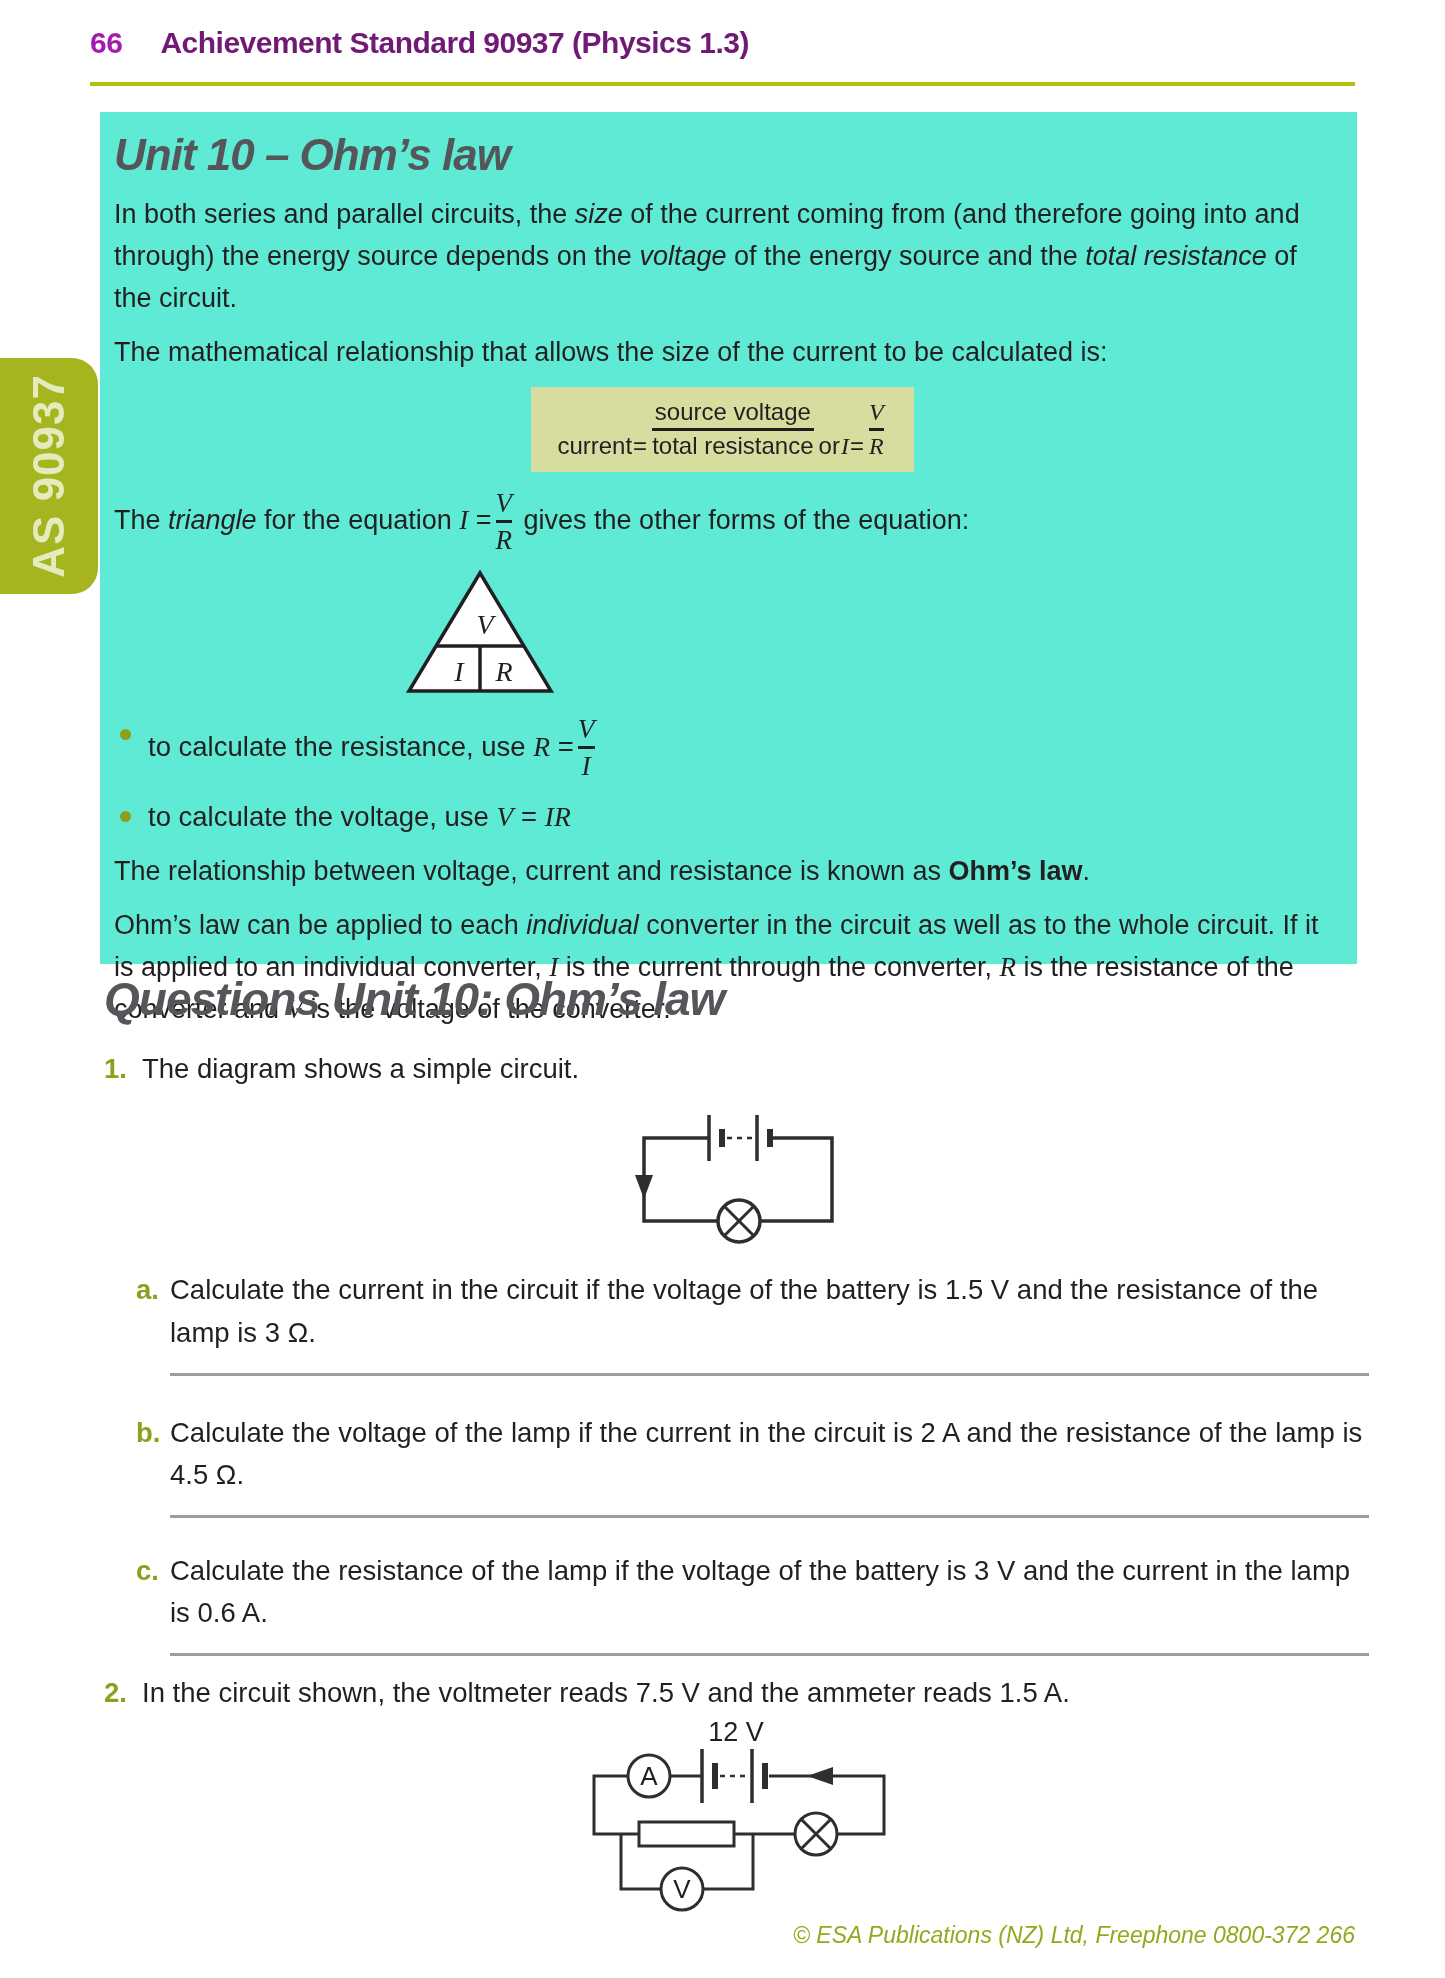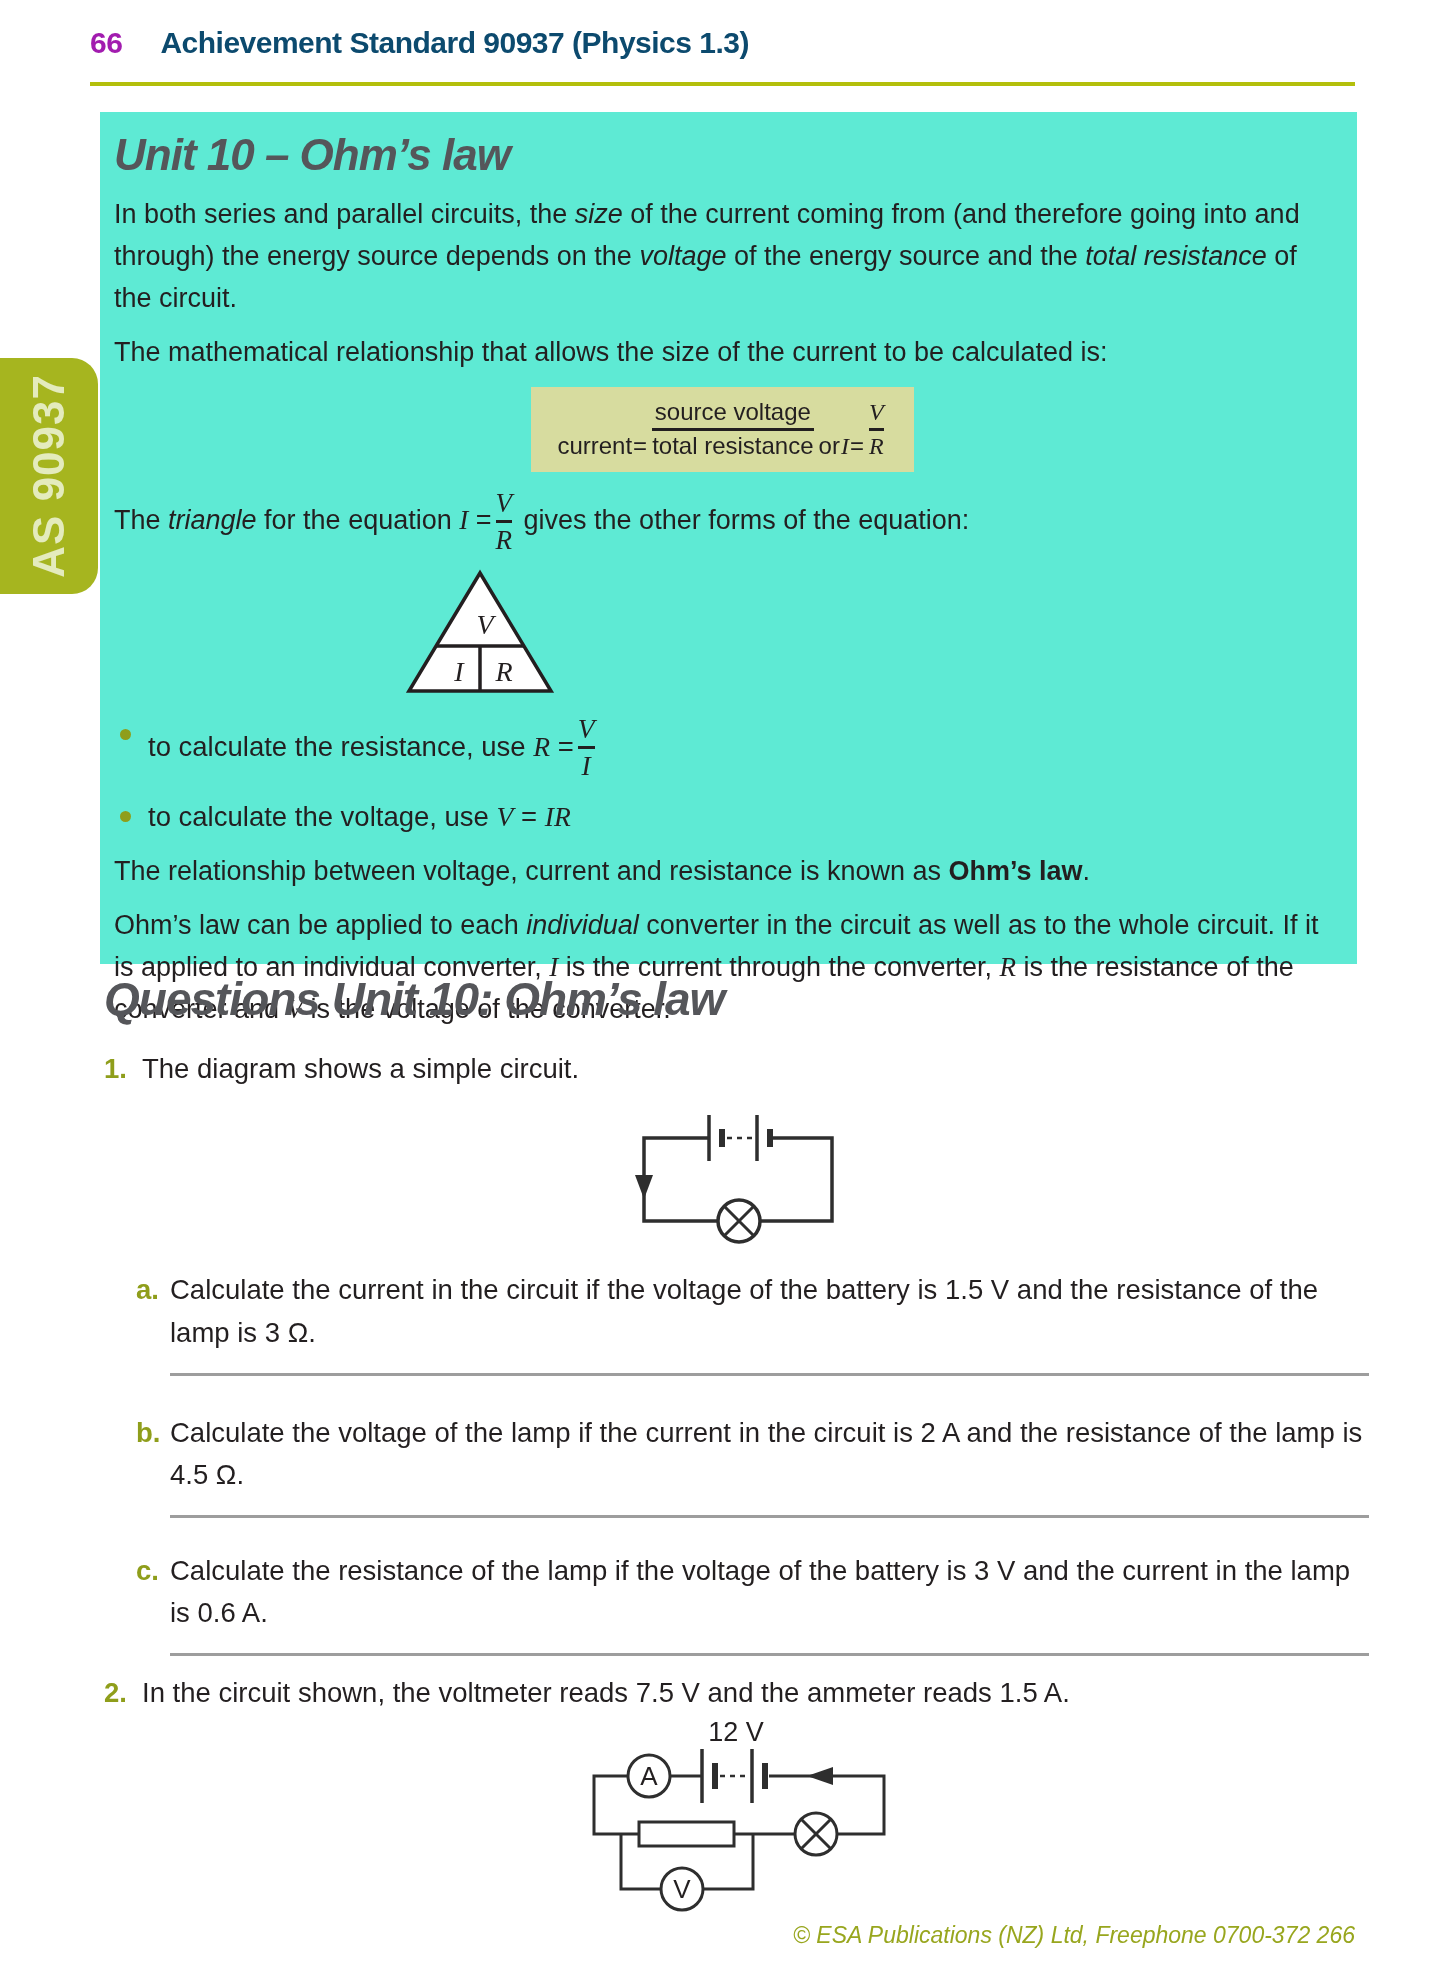--- a/index.html
+++ b/index.html
@@ -13,21 +13,21 @@
     color: #231f20;
     overflow: hidden;
   }
   
   .page-header {
     position: absolute; top: 26px; left: 90px; right: 90px;
     display: flex; align-items: baseline; gap: 38px;
     font-weight: bold; font-size: 30px; letter-spacing: -0.5px;
   }
   .page-number { color: #a21caf; }
-  .page-title  { color: #0c4a6e; }
+  .page-title  { color: #701a75; }
   .header-rule {
     position: absolute; top: 82px; left: 90px; width: 1265px; height: 4px;
     background: #b3bf0b;
   }
   
   .sidebar-tab {
     position: absolute; left: 0; top: 358px; width: 98px; height: 236px;
     background: #a6b51f; border-radius: 0 26px 26px 0;
     display: flex; align-items: center; justify-content: center;
   }
@@ -236,15 +236,15 @@
         <line x1="232" y1="106" x2="262" y2="136" stroke="#2e2e2e" stroke-width="3"></line>
         <line x1="232" y1="136" x2="262" y2="106" stroke="#2e2e2e" stroke-width="3"></line>
       </g>
       <g>
         <circle cx="113" cy="176" r="21" fill="#ffffff" stroke="#2e2e2e" stroke-width="3"></circle>
         <text x="113" y="185" font-size="26" text-anchor="middle" fill="#231f20">V</text>
       </g>
     </svg>
   </section>
 
-  <footer class="page-footer">© ESA Publications (NZ) Ltd, Freephone 0700-372 266</footer>
+  <footer class="page-footer">© ESA Publications (NZ) Ltd, Freephone 0800-372 266</footer>
 
 </div>
 
 </body></html>

